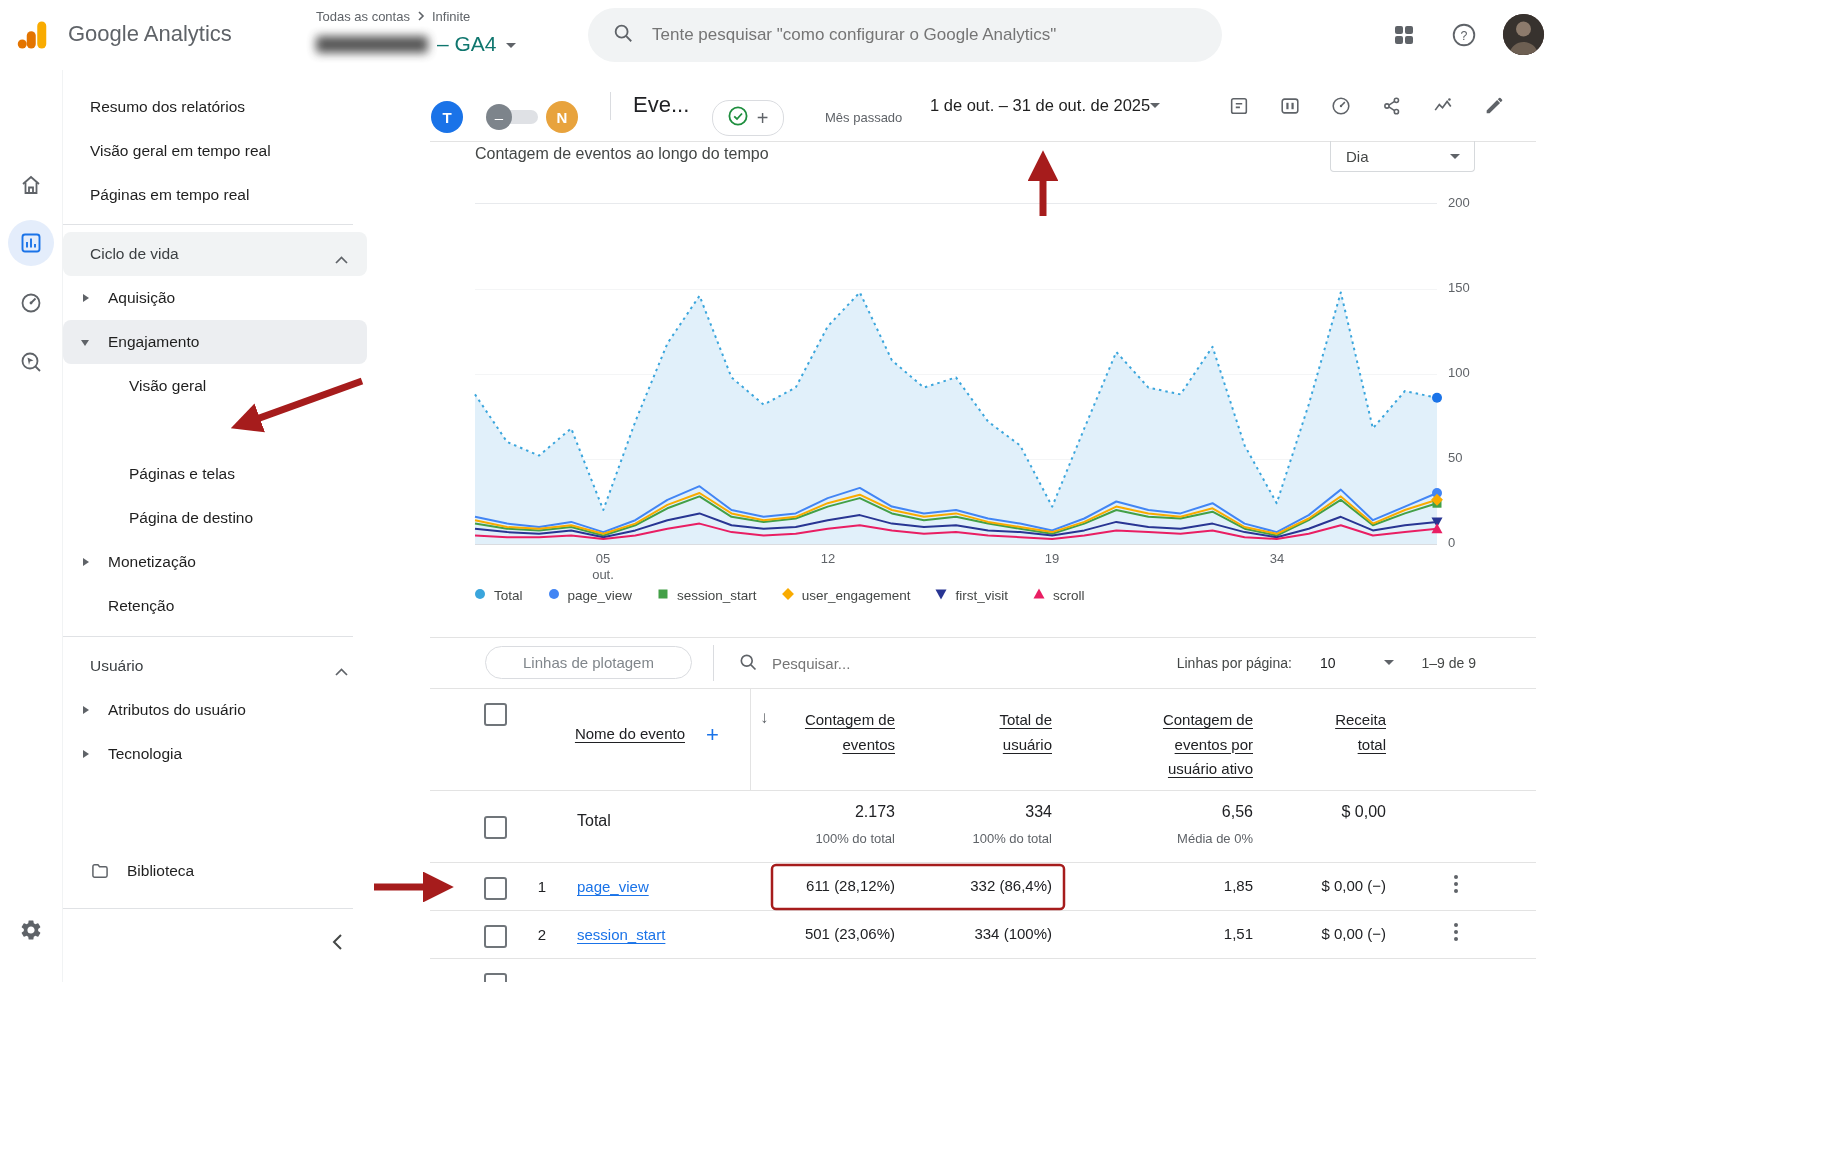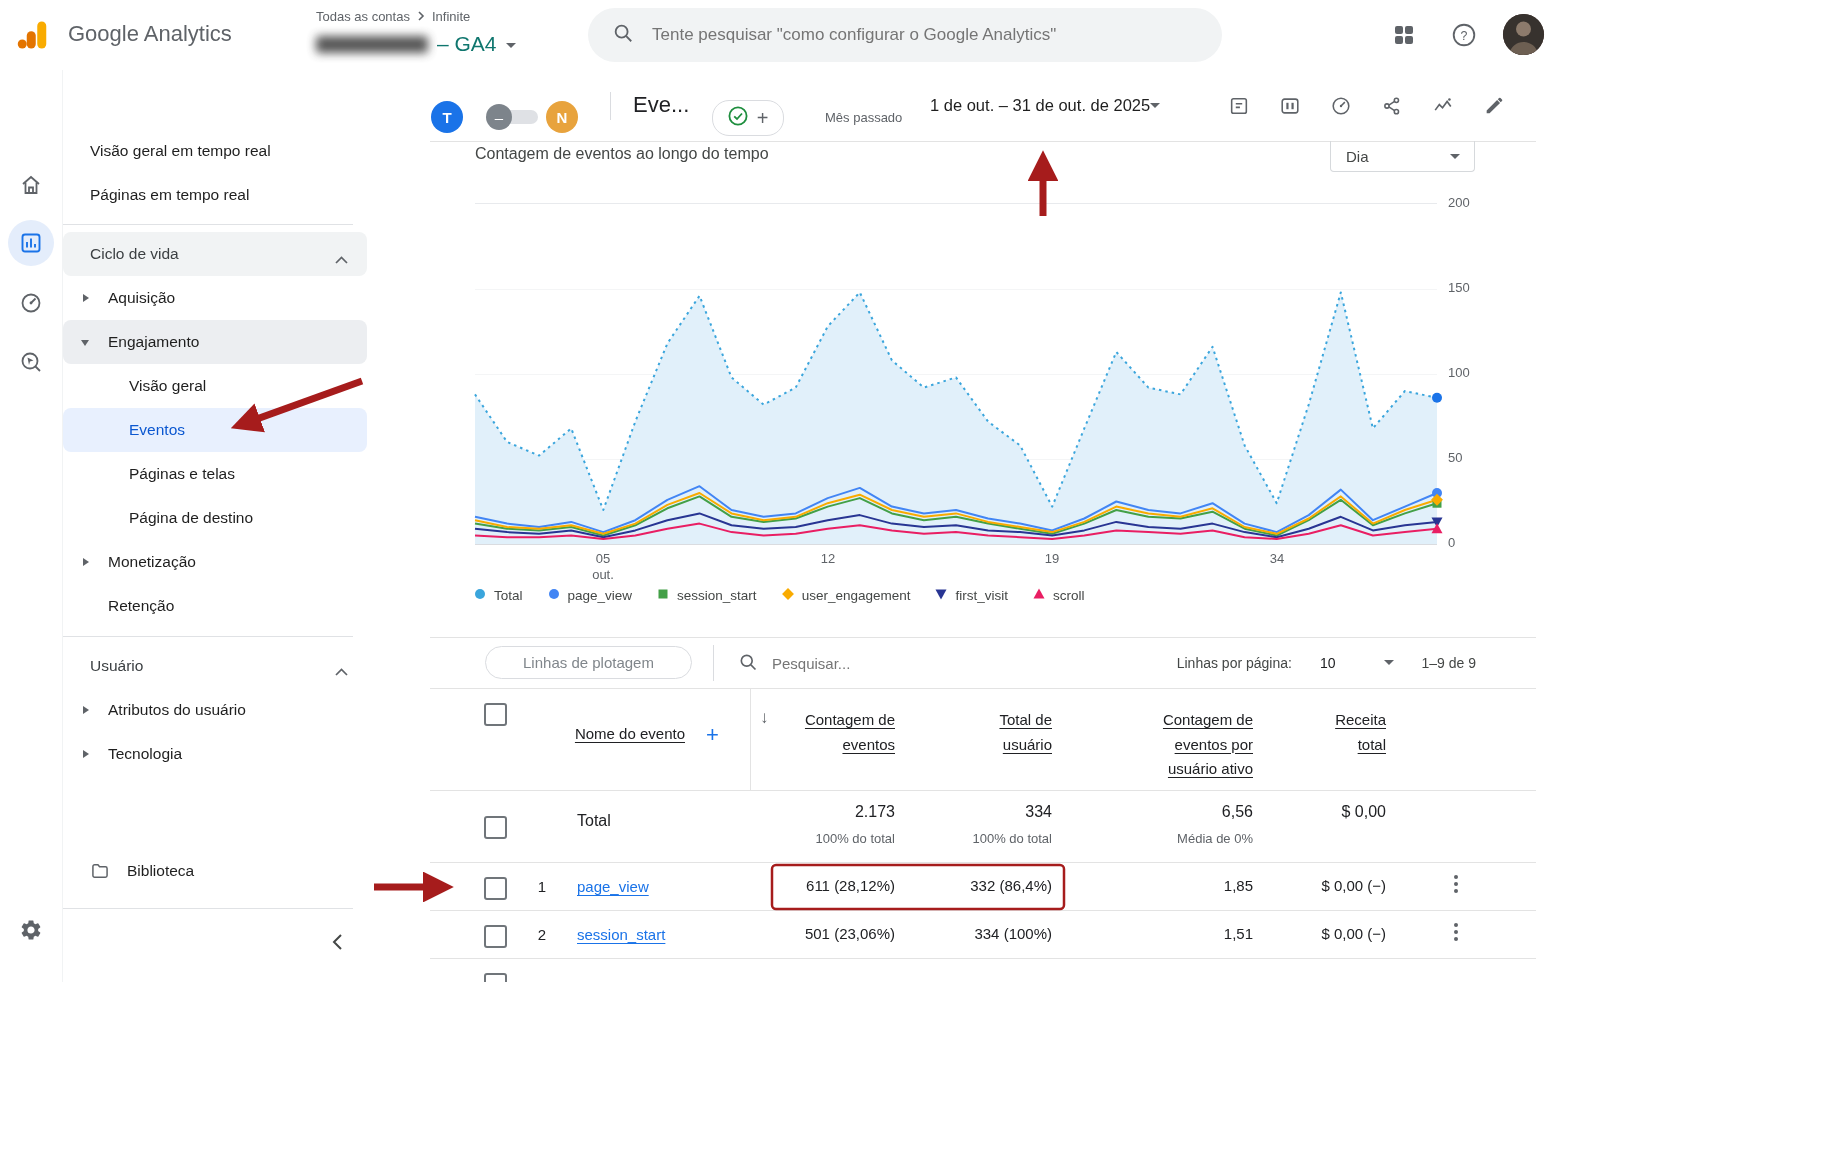--- a/index.html
+++ b/index.html
@@ -122,20 +122,23 @@
       </svg>
   </div>
   <div class="rail-btn" style="top:837px">
     <svg width="24" height="24" viewBox="0 0 24 24" fill="#5f6368">
         <path d="M19.14 12.94c.04-.3.06-.61.06-.94s-.02-.64-.07-.94l2.03-1.58a.49.49 0 0 0 .12-.61l-1.92-3.32a.49.49 0 0 0-.59-.22l-2.39.96c-.5-.38-1.03-.7-1.62-.94l-.36-2.54a.48.48 0 0 0-.48-.41h-3.84c-.24 0-.43.17-.47.41l-.36 2.54c-.59.24-1.13.57-1.62.94l-2.39-.96a.49.49 0 0 0-.59.22L2.74 8.87c-.12.21-.08.47.12.61l2.03 1.58c-.05.3-.09.63-.09.94s.02.64.07.94l-2.03 1.58a.49.49 0 0 0-.12.61l1.92 3.32c.12.22.37.29.59.22l2.39-.96c.5.38 1.03.7 1.62.94l.36 2.54c.05.24.24.41.48.41h3.84c.24 0 .44-.17.47-.41l.36-2.54c.59-.24 1.13-.56 1.62-.94l2.39.96c.22.08.47 0 .59-.22l1.92-3.32c.12-.22.07-.47-.12-.61l-2.01-1.58zM12 15.6A3.61 3.61 0 0 1 8.4 12c0-1.98 1.62-3.6 3.6-3.6s3.6 1.62 3.6 3.6-1.62 3.6-3.6 3.6z"></path>
       </svg>
   </div>
 </nav>
 
 <nav class="abs" style="left:63px;top:70px;width:367px;height:912px;background:#fff">
+  <div class="nrow" style="top:15px">
+      <span class="lbl1">Resumo dos relatórios</span>
+    </div>
   <div class="nrow" style="top:59px">
       <span class="lbl1">Visão geral em tempo real</span>
     </div>
   <div class="nrow" style="top:103px">
       <span class="lbl1">Páginas em tempo real</span>
     </div>
 
   <div class="ndiv" style="top:154px"></div>
 
   <div class="nrow" style="top:162px;background:#f1f3f4;color:#3c4043">
@@ -150,23 +153,20 @@
     <span class="lbl2">Engajamento</span>
   </div>
 
   <div class="nrow" style="top:206px">
       <span class="tri-r"></span>
       <span class="lbl2">Aquisição</span>
     </div>
 
   <div class="nrow" style="top:294px">
       <span class="lbl3">Visão geral</span>
-    </div>
-  <div class="nrow" style="top:338px;background:#e8f0fe;color:#0b57d0;font-weight:500">
-      <span class="lbl3">Eventos</span>
     </div>
   <div class="nrow" style="top:382px">
       <span class="lbl3">Páginas e telas</span>
     </div>
   <div class="nrow" style="top:426px">
       <span class="lbl3">Página de destino</span>
     </div>
 
   <div class="nrow" style="top:470px">
       <span class="tri-r"></span>

